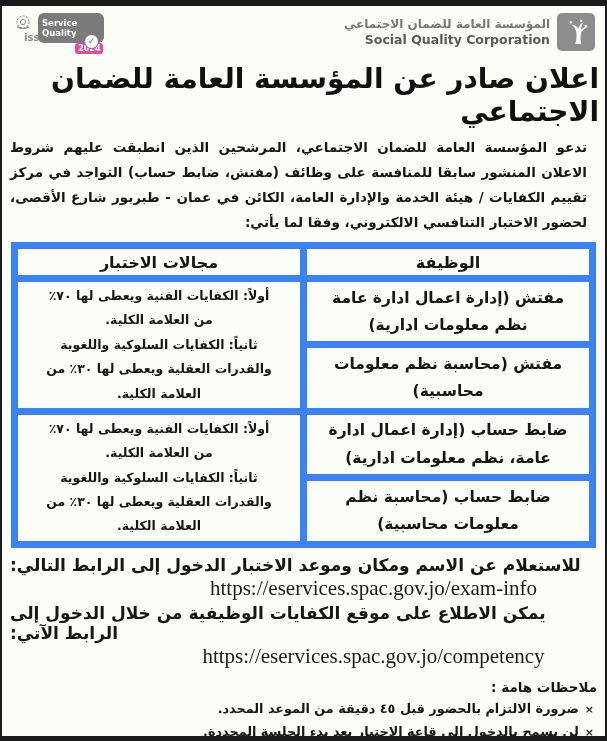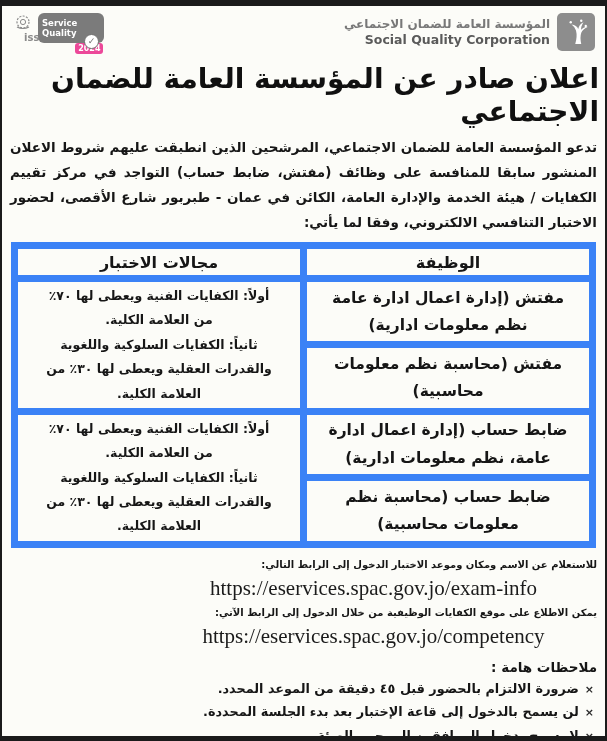--- a/index.html
+++ b/index.html
@@ -30,32 +30,32 @@
   .ssc-text{text-align:right;}
   .ssc-ar{font-size:12px;color:#787878;font-weight:bold;line-height:15px;}
   .ssc-en{font-size:12.5px;color:#5a5a5a;font-weight:bold;line-height:15px;
     font-family:"DejaVu Sans",sans-serif;}
   .ssc-icon{width:38px;height:38px;background:#8d8d8d;border-radius:5px;display:flex;
     align-items:center;justify-content:center;}
   
   .title{font-size:28px;font-weight:bold;margin:3px 0 7px 0;color:#101010;
     letter-spacing:-0.5px;}
   .intro{font-size:13.5px;font-weight:bold;line-height:25px;text-align:justify;
-    margin:0 2px 7px 2px;}
+    margin:0 12px 7px 2px;}
   
   .jobs-table{width:99%;margin:0 auto;border-collapse:collapse;table-layout:fixed;}
   .jobs-table th,.jobs-table td{border:7px solid #3b82f6;}
   .jobs-table th{font-size:16px;font-weight:bold;padding:2px;height:22px;}
   td.job{font-size:15.5px;font-weight:bold;text-align:center;line-height:1.75;
     height:52px;padding:2px 8px;}
   td.areas{font-size:12.5px;font-weight:bold;text-align:center;line-height:1.95;
     padding:2px 26px;width:49.5%;}
   
   .links{margin:7px 2px 0 2px;}
-  .link-label{font-size:10px;font-weight:bold;text-align:right;line-height:20px;}
+  .link-label{font-size:17px;font-weight:bold;text-align:left;line-height:20px;}
   .url-line{direction:ltr;text-align:center;padding-left:140px;line-height:27px;}
   .url-line a{font-family:"Liberation Serif","DejaVu Serif",serif;font-size:21px;
     color:#1b1b1b;text-decoration:none;}
   
   .notes{margin:6px 2px 0 2px;}
   .notes-heading{font-size:13.5px;font-weight:bold;line-height:21px;}
   .note{font-size:12.8px;font-weight:bold;line-height:22.5px;padding-right:3px;}
   .bullet{font-size:11px;color:#2a2a2a;margin-left:6px;}
 </style>
 </head>

